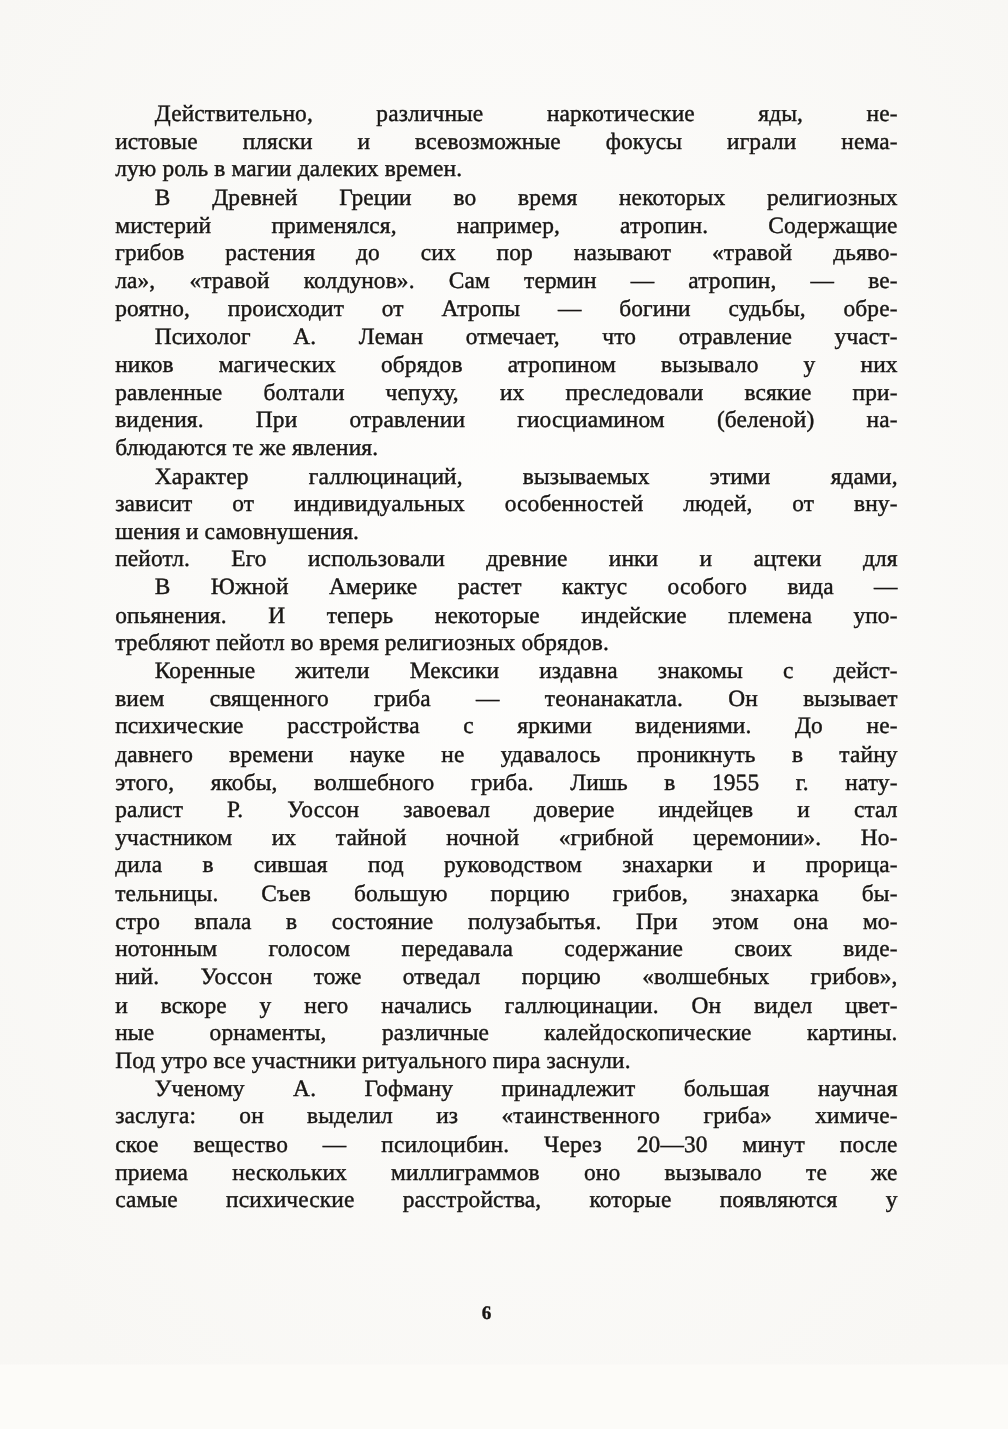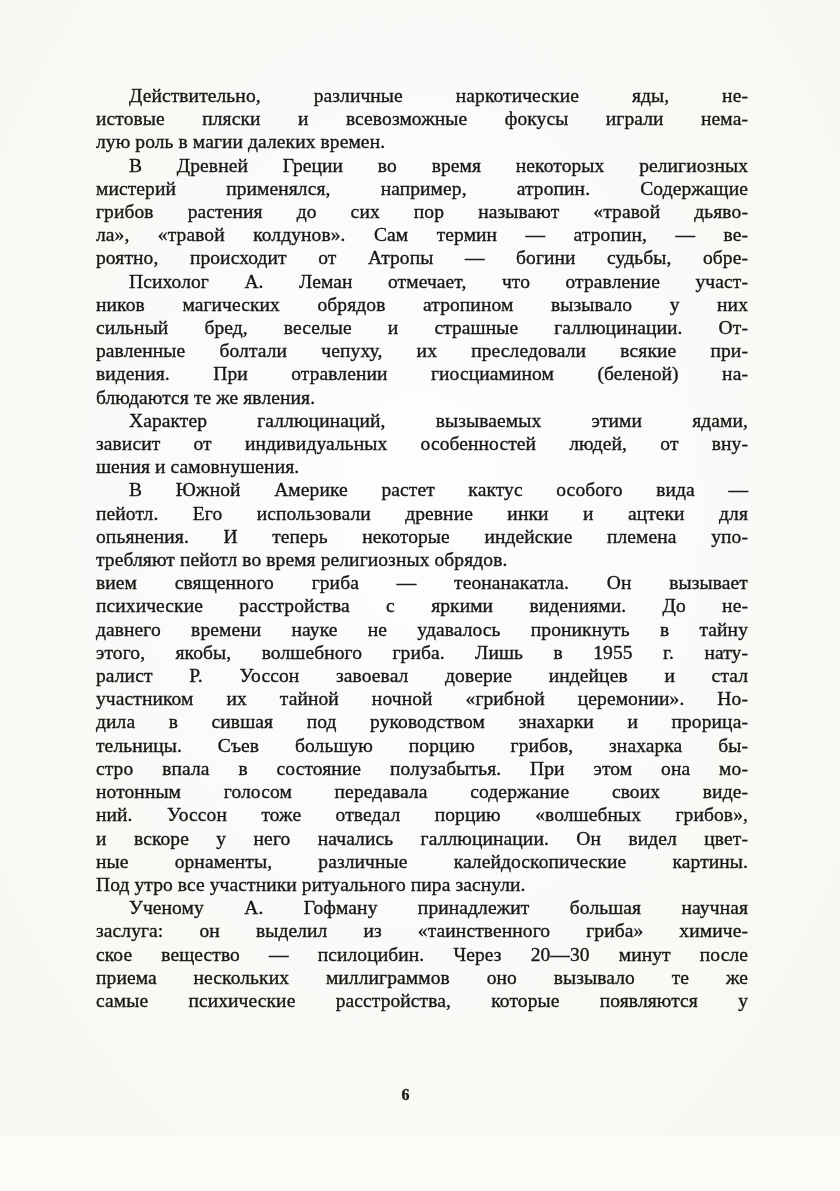--- a/index.html
+++ b/index.html
@@ -67,31 +67,31 @@
       <div class="line indent">Действительно, различные наркотические яды, не-</div>
       <div class="line">истовые пляски и всевозможные фокусы играли нема-</div>
       <div class="line para-last">лую роль в магии далеких времен.</div>
       <div class="line indent">В Древней Греции во время некоторых религиозных</div>
       <div class="line">мистерий применялся, например, атропин. Содержащие</div>
       <div class="line">грибов растения до сих пор называют «травой дьяво-</div>
       <div class="line">ла», «травой колдунов». Сам термин — атропин, — ве-</div>
       <div class="line">роятно, происходит от Атропы — богини судьбы, обре-</div>
       <div class="line indent">Психолог А. Леман отмечает, что отравление участ-</div>
       <div class="line">ников магических обрядов атропином вызывало у них</div>
-      <div class="line">сильный бред, веселые и страшные галлюцинации. От-</div>
       <div class="line">равленные болтали чепуху, их преследовали всякие при-</div>
       <div class="line">видения. При отравлении гиосциамином (беленой) на-</div>
       <div class="line para-last">блюдаются те же явления.</div>
       <div class="line indent">Характер галлюцинаций, вызываемых этими ядами,</div>
       <div class="line">зависит от индивидуальных особенностей людей, от вну-</div>
       <div class="line para-last">шения и самовнушения.</div>
+      <div class="line">пейотл. Его использовали древние инки и ацтеки для</div>
       <div class="line indent">В Южной Америке растет кактус особого вида —</div>
-      <div class="line">пейотл. Его использовали древние инки и ацтеки для</div>
       <div class="line">опьянения. И теперь некоторые индейские племена упо-</div>
       <div class="line para-last">требляют пейотл во время религиозных обрядов.</div>
+      <div class="line indent">Коренные жители Мексики издавна знакомы с дейст-</div>
       <div class="line">вием священного гриба — теонанакатла. Он вызывает</div>
       <div class="line">психические расстройства с яркими видениями. До не-</div>
       <div class="line">давнего времени науке не удавалось проникнуть в тайну</div>
       <div class="line">этого, якобы, волшебного гриба. Лишь в 1955 г. нату-</div>
       <div class="line">ралист Р. Уоссон завоевал доверие индейцев и стал</div>
       <div class="line">участником их тайной ночной «грибной церемонии». Но-</div>
       <div class="line">дила в сившая под руководством знахарки и прорица-</div>
       <div class="line">тельницы. Съев большую порцию грибов, знахарка бы-</div>
       <div class="line">стро впала в состояние полузабытья. При этом она мо-</div>
       <div class="line">нотонным голосом передавала содержание своих виде-</div>

